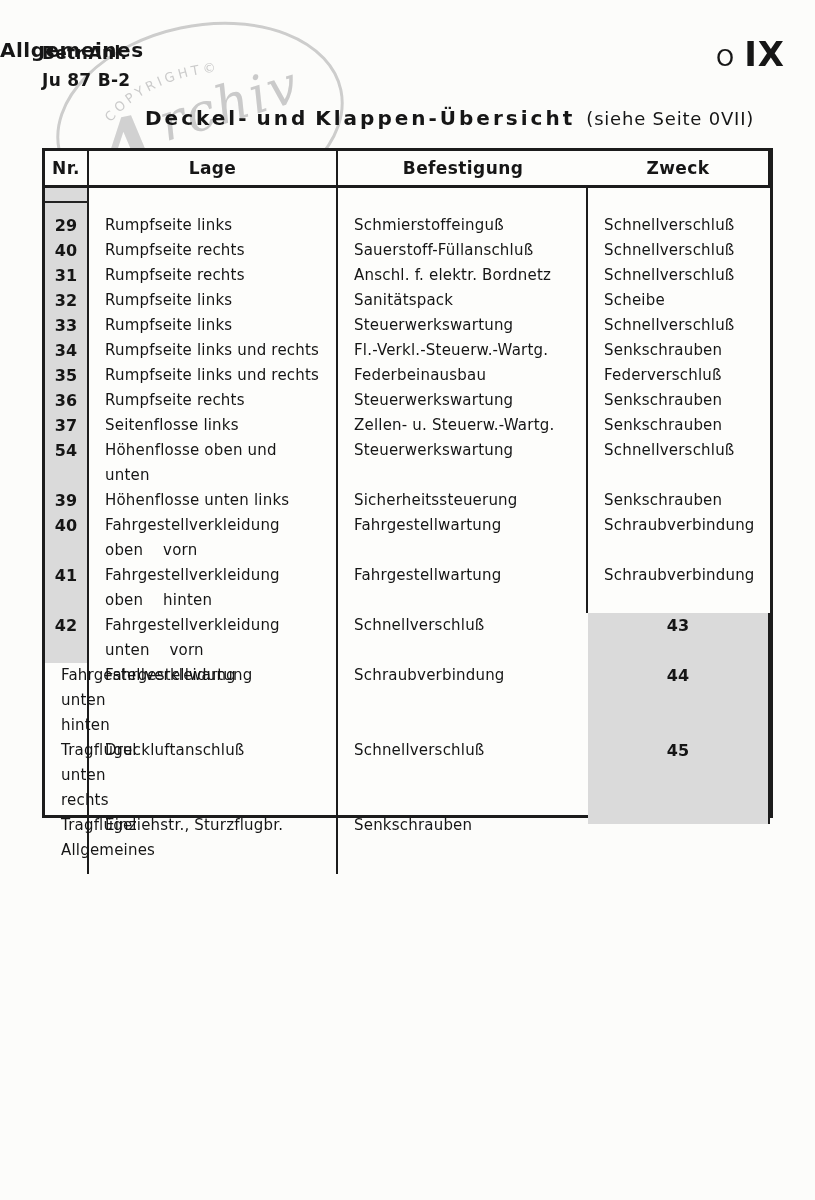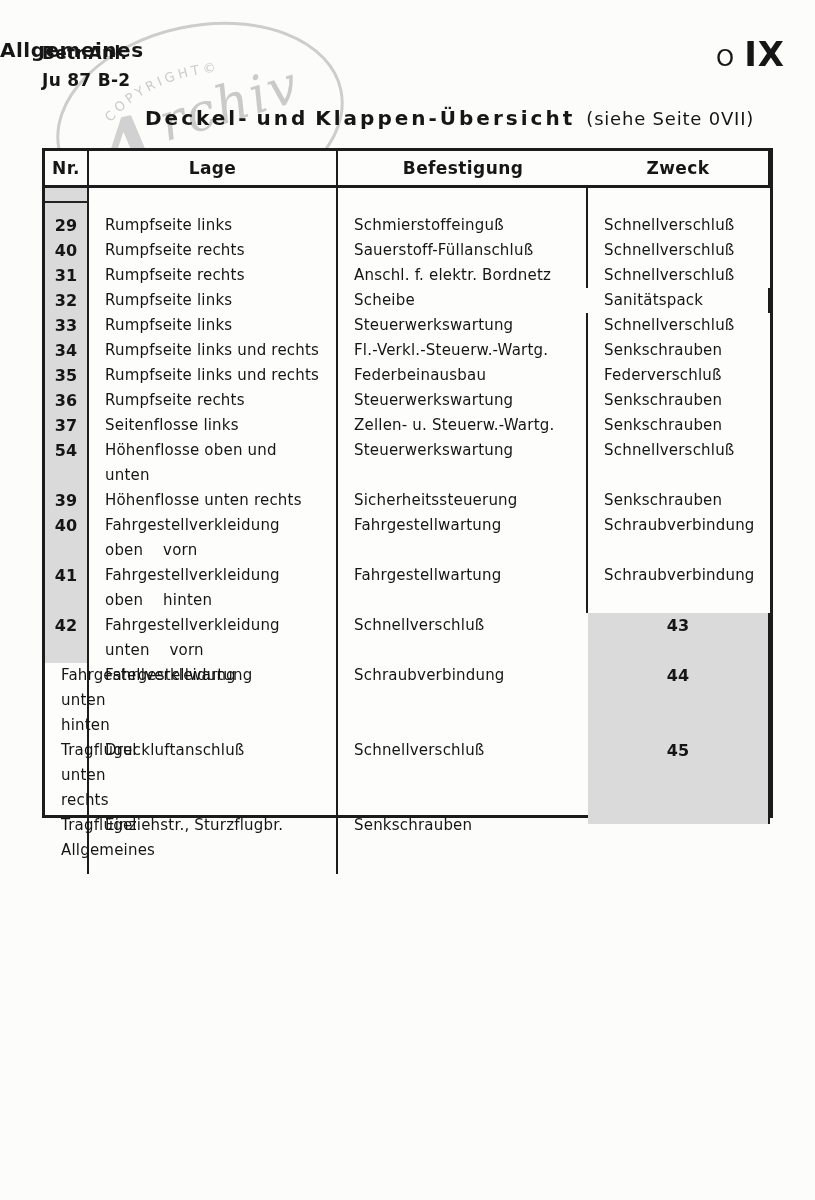--- a/index.html
+++ b/index.html
@@ -142,22 +142,22 @@
       <div class="td c1 nr">40</div>
       <div class="td c2 lage">Rumpfseite rechts</div>
       <div class="td c3 zweck">Sauerstoff-Füllanschluß</div>
       <div class="td c4 bef">Schnellverschluß</div>
       <div class="td c1 nr">31</div>
       <div class="td c2 lage">Rumpfseite rechts</div>
       <div class="td c3 zweck">Anschl. f. elektr. Bordnetz</div>
       <div class="td c4 bef">Schnellverschluß</div>
       <div class="td c1 nr">32</div>
       <div class="td c2 lage">Rumpfseite links</div>
+      <div class="td c3 zweck">Sanitätspack</div>
       <div class="td c4 bef">Scheibe</div>
-      <div class="td c3 zweck">Sanitätspack</div>
       <div class="td c1 nr">33</div>
       <div class="td c2 lage">Rumpfseite links</div>
       <div class="td c3 zweck">Steuerwerkswartung</div>
       <div class="td c4 bef">Schnellverschluß</div>
       <div class="td c1 nr">34</div>
       <div class="td c2 lage">Rumpfseite links und rechts</div>
       <div class="td c3 zweck">Fl.-Verkl.-Steuerw.-Wartg.</div>
       <div class="td c4 bef">Senkschrauben</div>
       <div class="td c1 nr">35</div>
       <div class="td c2 lage">Rumpfseite links und rechts</div>
@@ -170,21 +170,21 @@
       <div class="td c1 nr">37</div>
       <div class="td c2 lage">Seitenflosse links</div>
       <div class="td c3 zweck">Zellen- u. Steuerw.-Wartg.</div>
       <div class="td c4 bef">Senkschrauben</div>
       <div class="td c1 nr">54</div>
       <div class="td c2 lage">Höhenflosse oben und
 unten</div>
       <div class="td c3 zweck">Steuerwerkswartung</div>
       <div class="td c4 bef">Schnellverschluß</div>
       <div class="td c1 nr">39</div>
-      <div class="td c2 lage">Höhenflosse unten rechts</div>
+      <div class="td c2 lage">Höhenflosse unten links</div>
       <div class="td c3 zweck">Sicherheitssteuerung</div>
       <div class="td c4 bef">Senkschrauben</div>
       <div class="td c1 nr">40</div>
       <div class="td c2 lage">Fahrgestellverkleidung
 oben    vorn</div>
       <div class="td c3 zweck">Fahrgestellwartung</div>
       <div class="td c4 bef">Schraubverbindung</div>
       <div class="td c1 nr">41</div>
       <div class="td c2 lage">Fahrgestellverkleidung
 oben    hinten</div>

